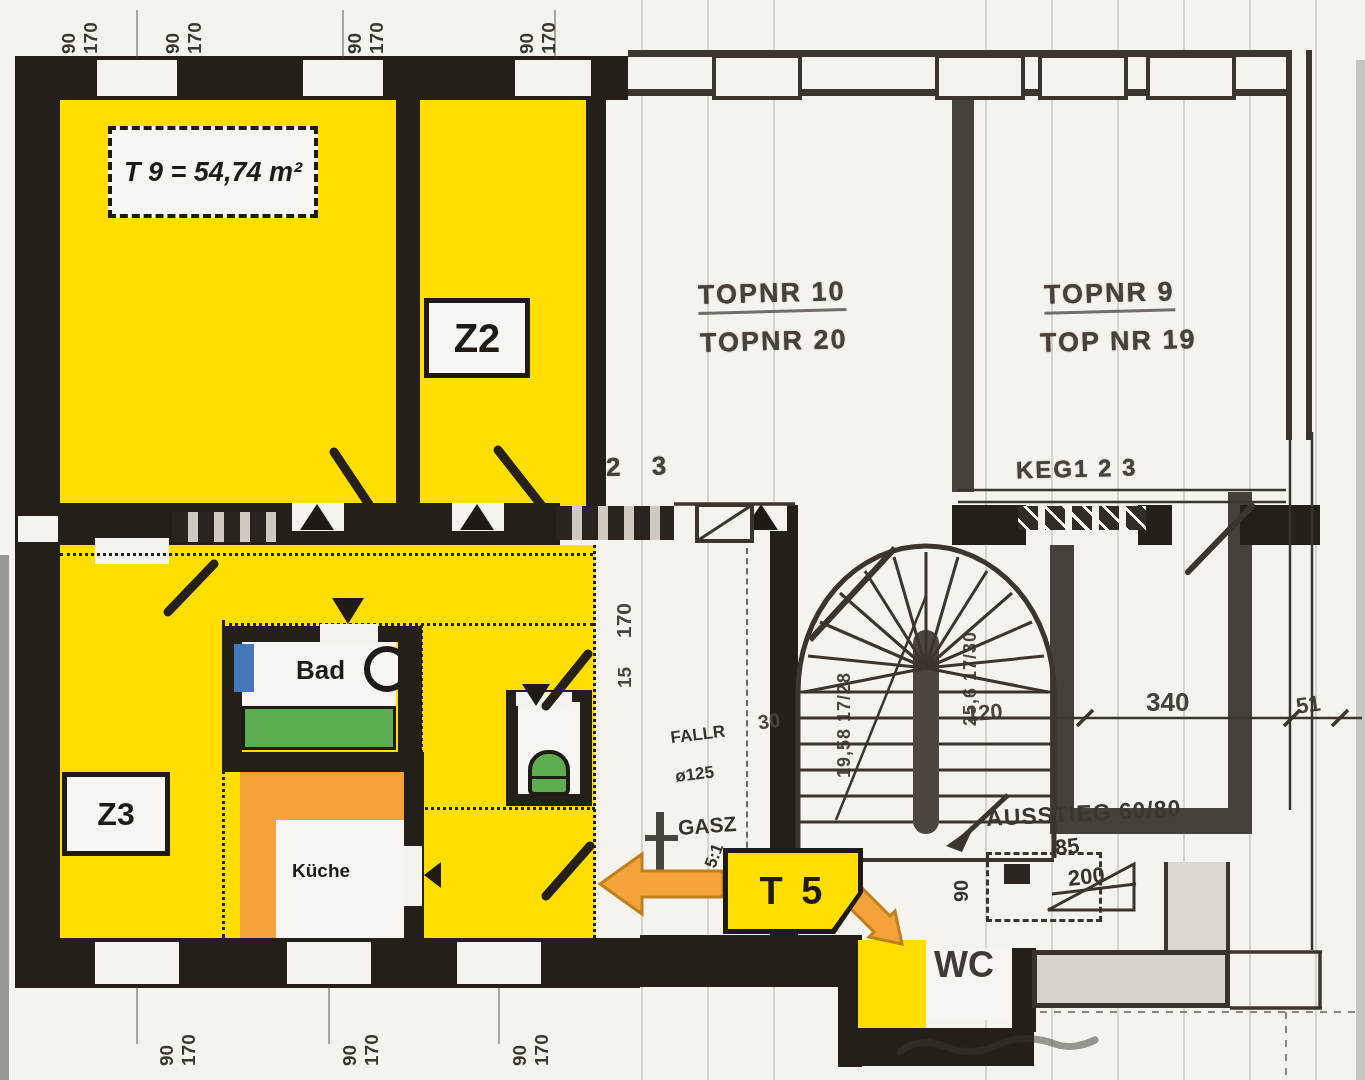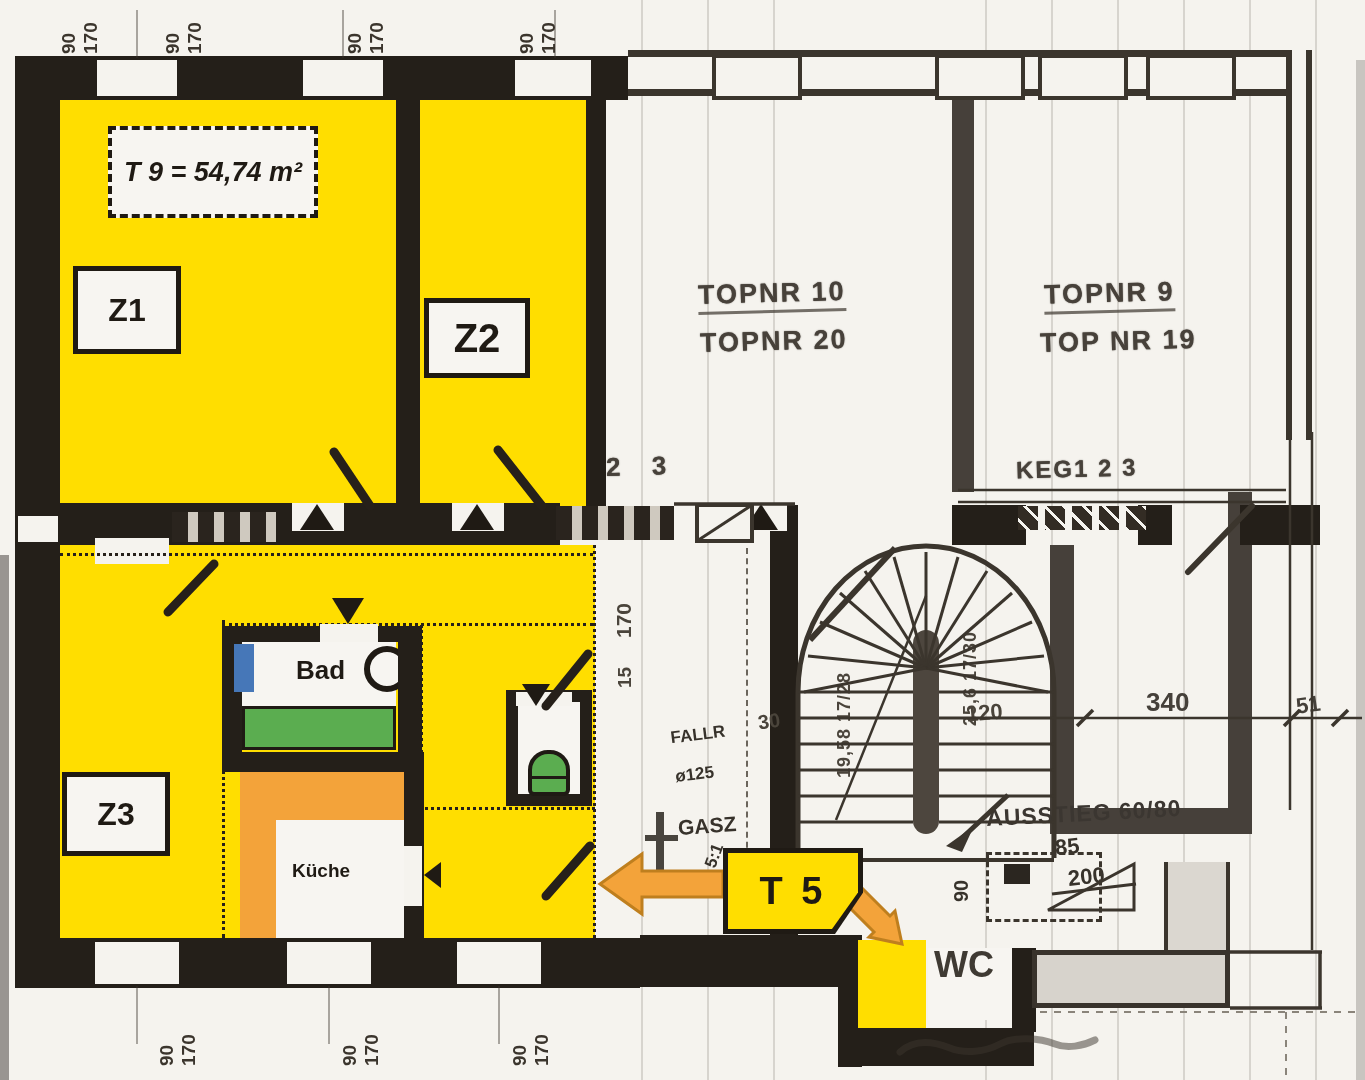--- a/index.html
+++ b/index.html
@@ -136,23 +136,20 @@
   <div class="y" style="left:858px;top:940px;width:68px;height:88px;"></div>
   <div class="w" style="left:1012px;top:948px;width:24px;height:84px;"></div>
   <div class="abs" style="left:928px;top:948px;width:84px;height:72px;background:#f7f5f1;"></div>
   <div class="t" style="left:934px;top:944px;font-size:36px;color:#3f3a33;">WC</div>
   <div class="gray" style="left:1032px;top:950px;width:198px;height:58px;box-sizing:border-box;"></div>
   <div class="abs" style="left:1166px;top:862px;width:62px;height:88px;background:#dbd7d0;"></div>
 
   <div class="box" style="left:108px;top:126px;width:202px;height:84px;border-style:dashed;border-width:4px;font-size:27px;font-style:italic;">
     <span>T 9 = 54,74 m²</span>
   </div>
-  <div class="box" style="left:73px;top:266px;width:98px;height:78px;font-size:32px;">
-    <span>Z1</span>
-  </div>
   <div class="box" style="left:424px;top:298px;width:96px;height:70px;font-size:40px;justify-content:center;">
     <span>Z2</span>
   </div>
   <div class="box" style="left:62px;top:772px;width:98px;height:74px;font-size:32px;justify-content:center;">
     <span>Z3</span>
   </div>
 
   <div class="t stamp" style="left:698px;top:278px;font-size:27px;"><span class="uline">TOPNR 10</span></div>
   <div class="t stamp" style="left:700px;top:326px;font-size:27px;">TOPNR 20</div>
   <div class="t stamp" style="left:1044px;top:278px;font-size:27px;"><span class="uline">TOPNR 9</span></div>

